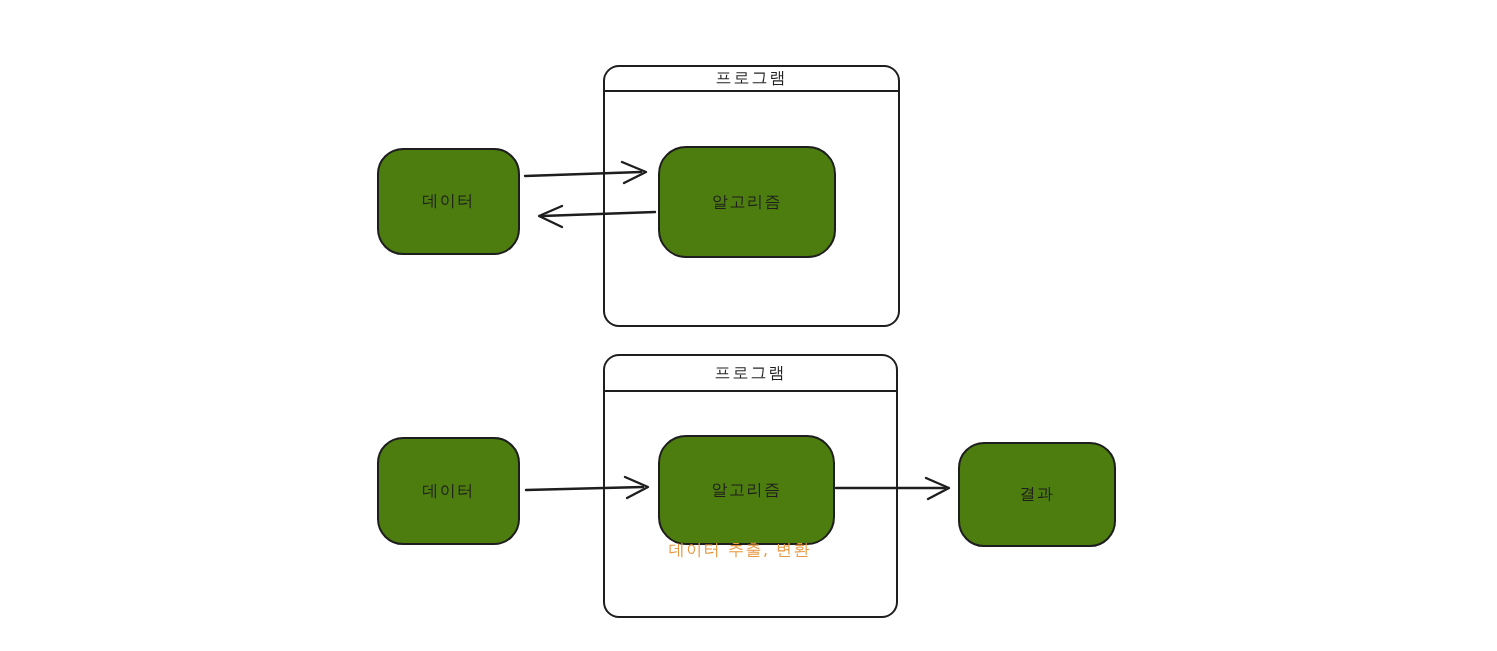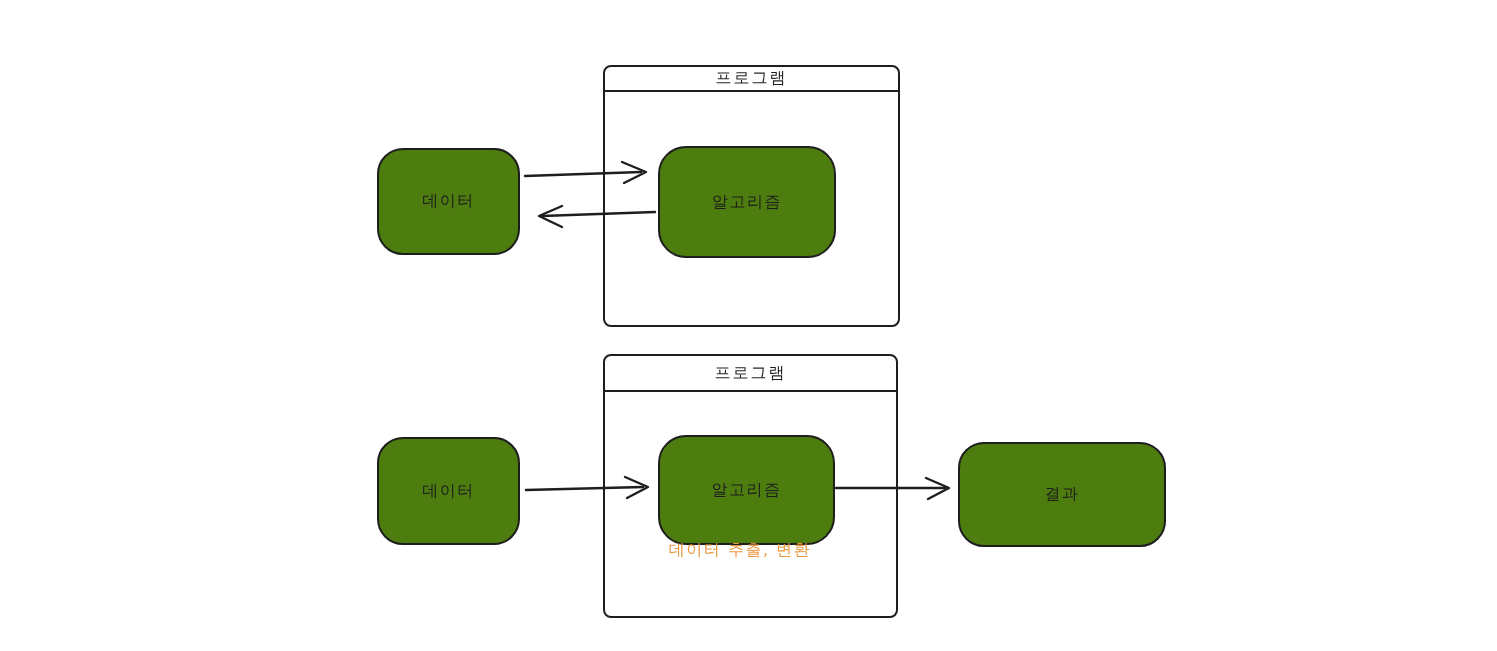--- a/index.html
+++ b/index.html
@@ -7,21 +7,21 @@
   .canvas{
     position:relative;width:1497px;height:651px;background:#ffffff;overflow:hidden;
     font-family:"DejaVu Sans","Liberation Sans",sans-serif;color:var(--stroke);
   }
   .node{
     position:absolute;border:2.2px solid var(--stroke);background:#4d7c0f;
     display:flex;align-items:center;justify-content:center;
     font-size:16px;letter-spacing:1.5px;box-sizing:border-box;
   }
   .program{
-    position:absolute;border:2.2px solid var(--stroke);border-radius:8px;
+    position:absolute;border:2.2px solid var(--stroke);border-radius:16px;
     background:#ffffff;box-sizing:border-box;
   }
   .program-title{
     width:100%;border-bottom:2.2px solid var(--stroke);box-sizing:border-box;
     display:flex;align-items:center;justify-content:center;
     font-size:16px;letter-spacing:2px;
   }
   .caption{
     position:absolute;color:var(--accent);font-size:16px;font-weight:500;
     letter-spacing:1.5px;text-align:center;white-space:nowrap;
@@ -53,21 +53,21 @@
   </div>
 
   <div class="node" style="left:377px;top:437px;width:143px;height:108px;border-radius:26px;">
     <span>데이터</span>
   </div>
 
   <div class="node" style="left:658px;top:435px;width:177px;height:110px;border-radius:28px;">
     <span>알고리즘</span>
   </div>
 
-  <div class="node" style="left:958px;top:442px;width:208px;height:105px;border-radius:26px;">
+  <div class="node" style="left:958px;top:442px;width:158px;height:105px;border-radius:26px;">
     <span>결과</span>
   </div>
 
   <div class="caption" style="left:620px;top:540px;width:240px;">데이터 추출, 변환</div>
 
   <svg class="arrows" width="1497" height="651" viewBox="0 0 1497 651">
     <g>
       <path d="M525 176 L641 172"></path>
       <path d="M622 162 L646 172 L624 183"></path>
     </g>

